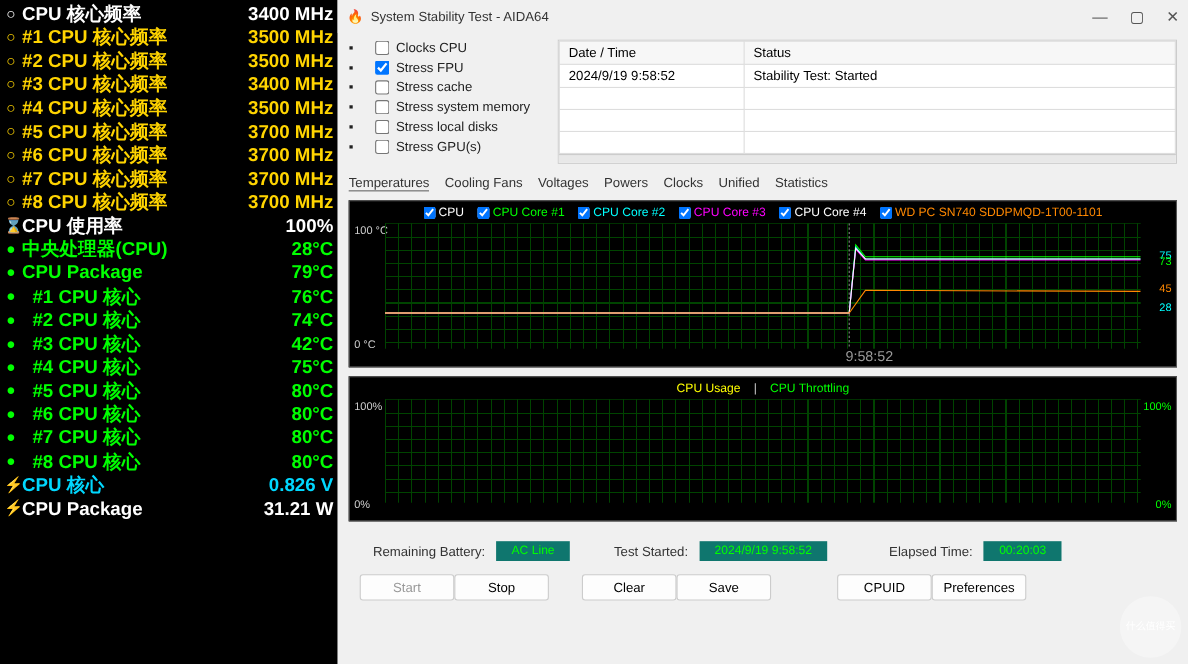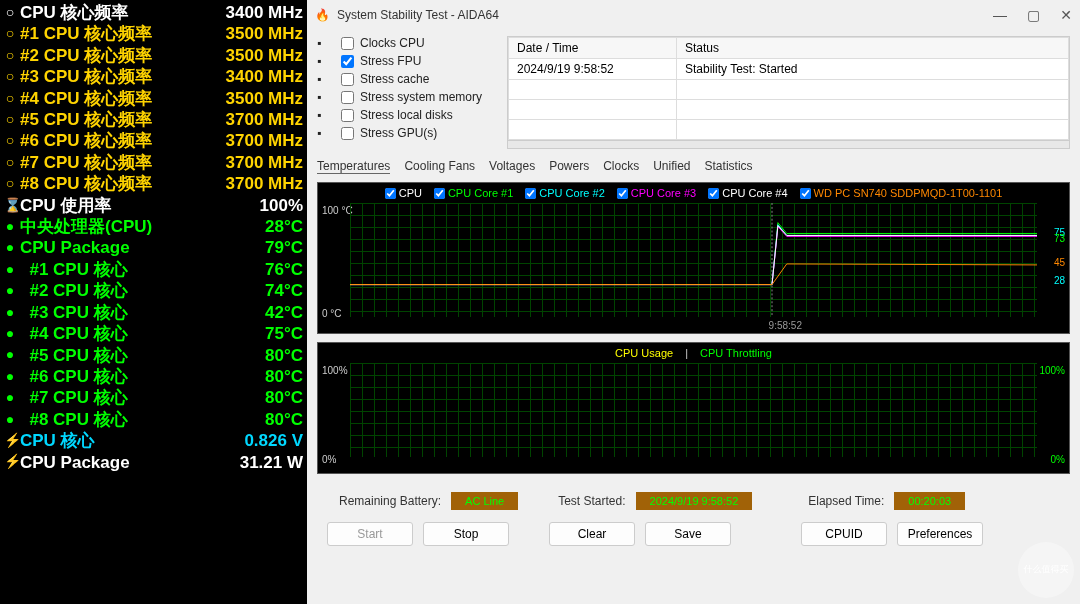--- a/index.html
+++ b/index.html
@@ -32,24 +32,24 @@
 .chart{position:relative;background:#000;border:1px solid #555;margin-bottom:8px}
 .chart1{height:152px}
 .chart2{height:132px}
 .legend{display:flex;justify-content:center;gap:12px;font-size:11px;color:#fff;padding:4px 0}
 .legend label{display:flex;align-items:center;gap:3px}
 .legend input{width:11px;height:11px}
 .plot{position:relative;margin:0 32px;height:calc(100% - 36px)}
 .grid{position:absolute;inset:0;background-image:repeating-linear-gradient(to right,#004400 0,#004400 1px,transparent 1px,transparent 12px),repeating-linear-gradient(to bottom,#004400 0,#004400 1px,transparent 1px,transparent 12px)}
 .yaxis-l{position:absolute;left:4px;font-size:10px;color:#ccc}
 .yaxis-r{position:absolute;right:4px;font-size:10px}
-.xlabel{position:absolute;bottom:2px;font-size:10px;color:#999}
+.xlabel{position:absolute;bottom:2px;font-size:13px;color:#999}
 .status{display:flex;align-items:center;gap:10px;padding:6px 32px;font-size:12px;color:#333}
-.status .val{display:inline-block;background:#a16207;color:#0f0;padding:3px 14px;font-size:11px}
-.btns{display:flex;gap:10px;padding:6px 14px 10px}
+.status .val{display:inline-block;background:#0f766e;color:#0f0;padding:3px 14px;font-size:11px}
+.btns{display:flex;padding:6px 14px 10px}
 .btns button{flex:0 0 auto;width:86px;height:24px;font-size:12px;background:#fdfdfd;border:1px solid #ccc;border-radius:3px;cursor:pointer}
 .btns button.dis{color:#999}
 svg.temp-lines{position:absolute;inset:0;width:100%;height:100%}
 .watermark{position:absolute;right:6px;bottom:6px;width:56px;height:56px;border-radius:50%;background:rgba(255,255,255,.35);color:#fff;font-size:9px;display:flex;align-items:center;justify-content:center;text-align:center;line-height:1.1}
 </style>
 </head>
 <body>
 
 <div class="left" id="sidebar">
     <div class="row">

